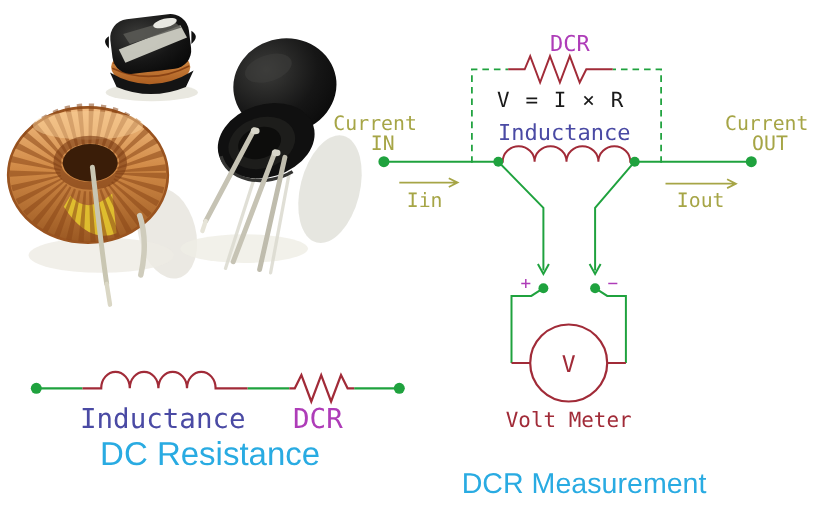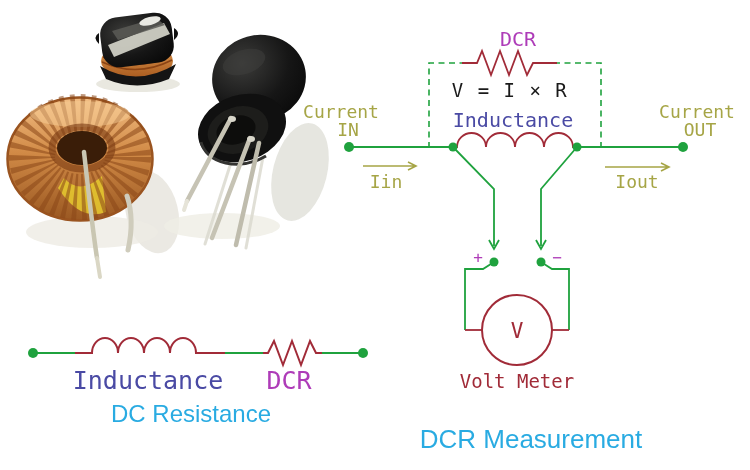--- a/index.html
+++ b/index.html
@@ -1,21 +1,21 @@
 <!DOCTYPE html>
 <html><head>
 <meta charset="utf-8">
 <style>
   html,body{margin:0;padding:0;background:#ffffff;}
   .stage{position:relative;width:750px;height:470px;background:#ffffff;overflow:hidden;
          font-family:"DejaVu Sans Mono",monospace;}
   svg{position:absolute;left:0;top:0;}
   .caption{position:absolute;font-family:"Liberation Sans",sans-serif;color:#29ABE2;
            text-align:center;line-height:29px;}
-  #caption-left{left:0;top:399px;width:382px;font-size:24px;}
+  #caption-left{left:0;top:399px;width:382px;font-size:30px;}
   #caption-right{left:400px;top:425px;width:262px;font-size:26px;}
   text{font-family:"DejaVu Sans Mono",monospace;}
 </style>
 </head>
 <body>
 
 <div class="stage">
 
   <svg width="750" height="470" viewBox="0 0 750 470">
     <defs>

